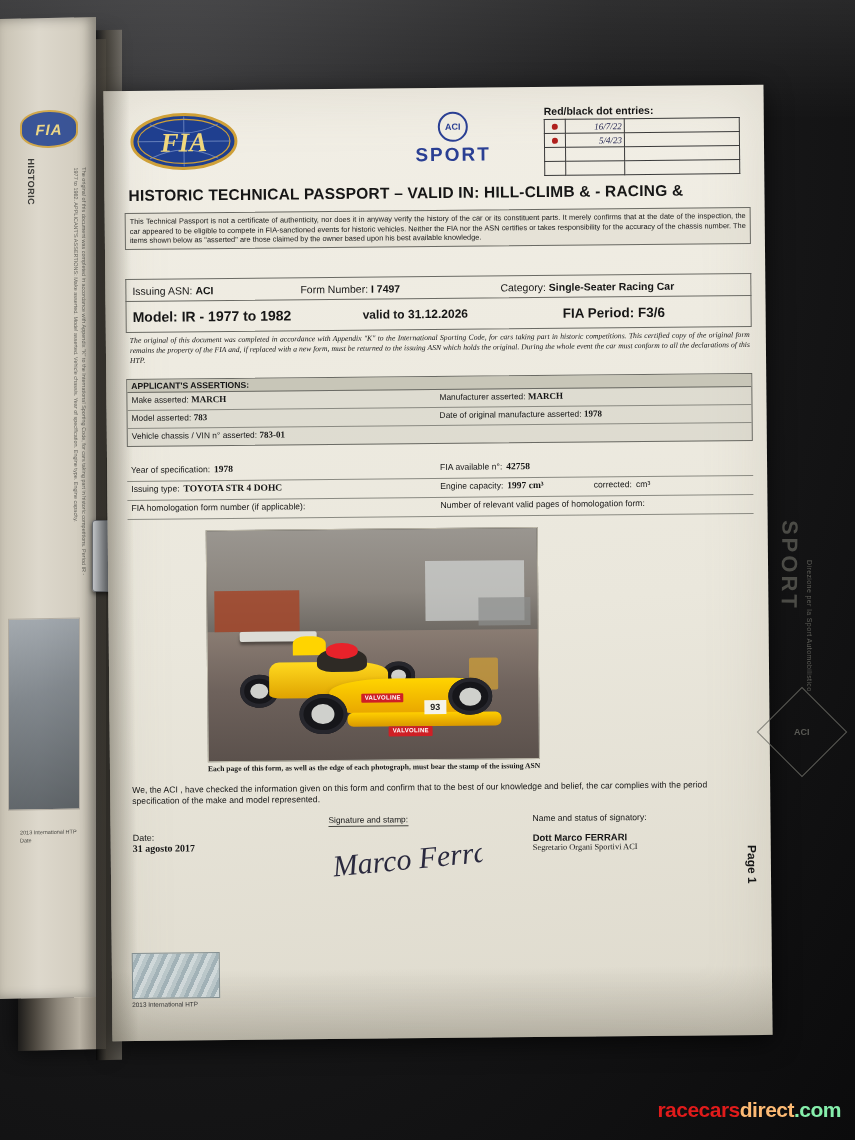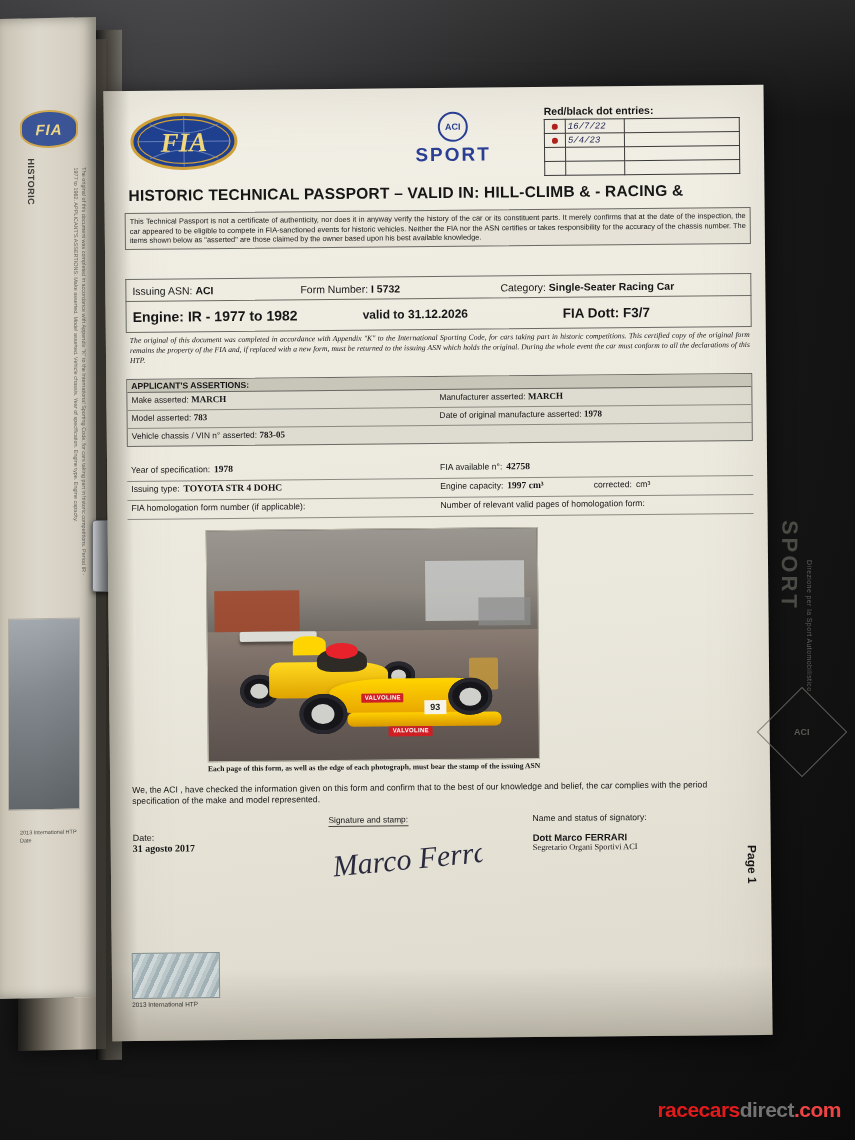--- a/index.html
+++ b/index.html
@@ -121,21 +121,21 @@
   }
   
   #dots-wrap { position:absolute; left:440px; top:18px; width:196px; }
   #dots-wrap .dots-title { font-size:10.5px; font-weight:bold; margin-bottom:2px; }
   table.dots { border-collapse:collapse; width:100%; }
   table.dots td {
     border:1px solid #3a3a3a; height:13px; font-size:9px;
     padding:0 2px;
   }
   table.dots td.c1 { width:16px; text-align:center; }
-  table.dots td.c2 { width:54px; font-family:Liberation Mono, monospace; font-style:italic; }
+  table.dots td.c2 { width:54px; font-family:Liberation Serif, serif; font-style:italic;text-align:right; }
   .reddot { display:inline-block; width:6px;height:6px;border-radius:50%; background:#b0201d; }
   .hand { font-family:"Liberation Serif", serif; font-style:italic; font-size:10px; color:#1a1c4a; }
 
   
   #doc-title {
     position:absolute; left:24px; top:96px; right:14px;
     font-size:15.5px; font-weight:bold; letter-spacing:.2px;
   }
   
   #disclaim {
@@ -362,22 +362,22 @@
     transform:rotate(45deg);
     opacity:.8;
   }
   #aci-stamp span { transform:rotate(-45deg); }
   
   #wm {
     position:absolute; right:14px; bottom:18px;
     font-size:21px; font-weight:bold; letter-spacing:-.5px;
   }
   #wm .r { color:#e01b1b; }
-  #wm .d { color:#737373; }
-  #wm .c { color:#ef4444; }
+  #wm .d { color:#fdba74; }
+  #wm .c { color:#86efac; }
   
   svg { display:block; }
 </style>
 </head>
 <body>
 
 <div id="desk">
   <div id="desk-sheen"></div>
 </div>
 
@@ -444,37 +444,37 @@
 
   <div id="disclaim">This Technical Passport is not a certificate of authenticity, nor does it in anyway verify the history of the car or its constituent parts. It merely confirms that at the date of the inspection, the car appeared to be eligible to compete in FIA-sanctioned events for historic vehicles. Neither the FIA nor the ASN certifies or takes responsibility for the accuracy of the chassis number. The items shown below as "asserted" are those claimed by the owner based upon his best available knowledge.</div>
 
   <div class="row1">
     <div class="c-a">
       <span class="lbl">Issuing ASN:</span>
       <span class="val">ACI</span>
     </div>
     <div class="c-b">
       <span class="lbl">Form Number:</span>
-      <span class="val">I 5732</span>
+      <span class="val">I 7497</span>
     </div>
     <div>
       <span class="lbl">Category:</span>
       <span class="val">Single-Seater Racing Car</span>
     </div>
   </div>
 
   <div class="period-row">
     <div class="seg1">
-      <b>Engine:</b>
+      <b>Model:</b>
       <b>IR - 1977 to 1982</b>
     </div>
     <div class="seg2">valid to 31.12.2026</div>
     <div class="seg3">
-      <span>FIA Dott:</span>
-      <span>F3/7</span>
+      <span>FIA Period:</span>
+      <span>F3/6</span>
     </div>
   </div>
 
   <div id="orig-note">The original of this document was completed in accordance with Appendix "K" to the International Sporting Code, for cars taking part in historic competitions. This certified copy of the original form remains the property of the FIA and, if replaced with a new form, must be returned to the issuing ASN which holds the original. During the whole event the car must conform to all the declarations of this HTP.</div>
 
   <div id="assert">
     <div class="band">APPLICANT'S ASSERTIONS:</div>
     <div class="arow">
       <div class="half">
         <span class="lbl">Make asserted:</span>
@@ -491,21 +491,21 @@
         <span class="v">783</span>
       </div>
       <div class="half">
         <span class="lbl">Date of original manufacture asserted:</span>
         <span class="v">1978</span>
       </div>
     </div>
     <div class="arow">
       <div class="full">
         <span class="lbl">Vehicle chassis / VIN n° asserted:</span>
-        <span class="v">783-05</span>
+        <span class="v">783-01</span>
       </div>
     </div>
   </div>
 
   <div id="details">
     <div class="drow">
       <div class="half">
         <span>Year of specification:</span>
         <span class="v">1978</span>
       </div>

